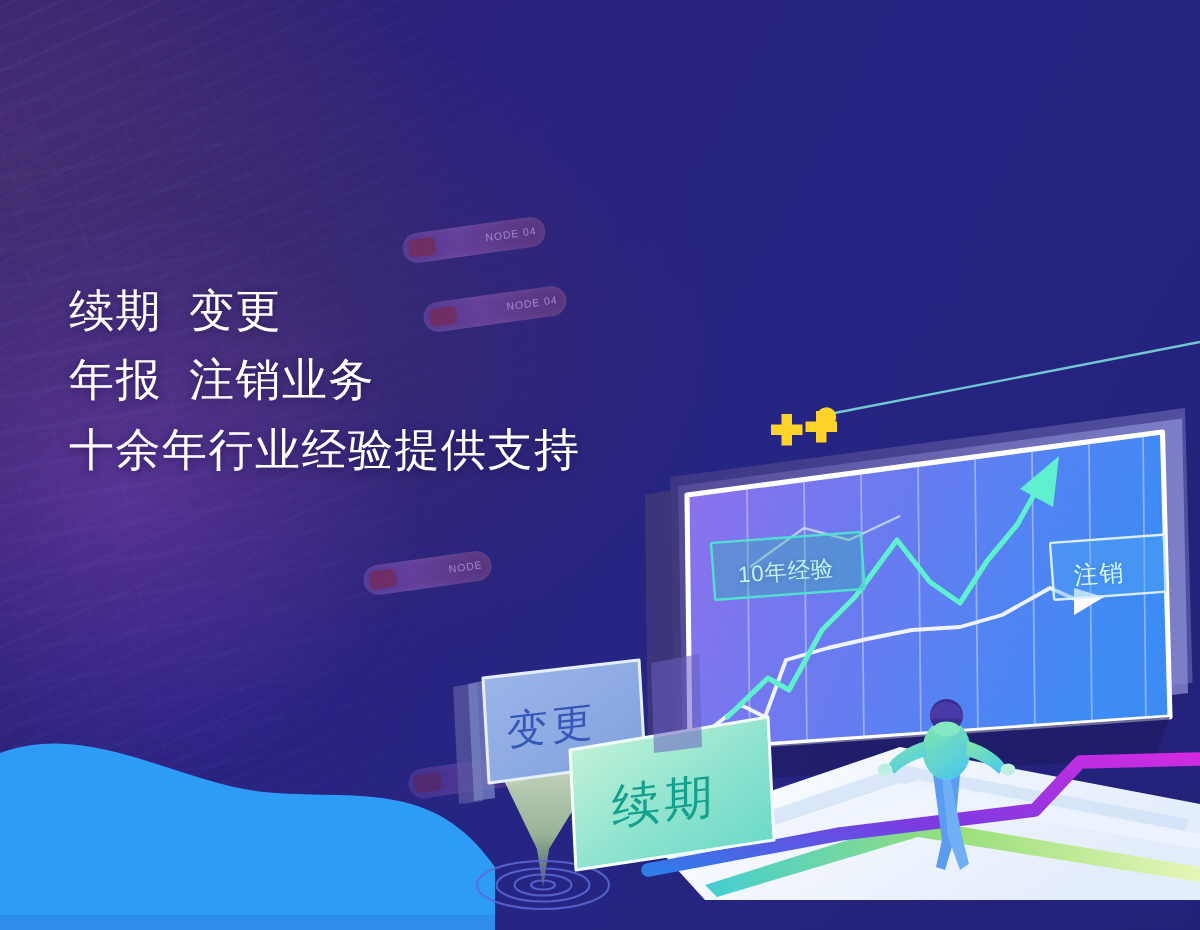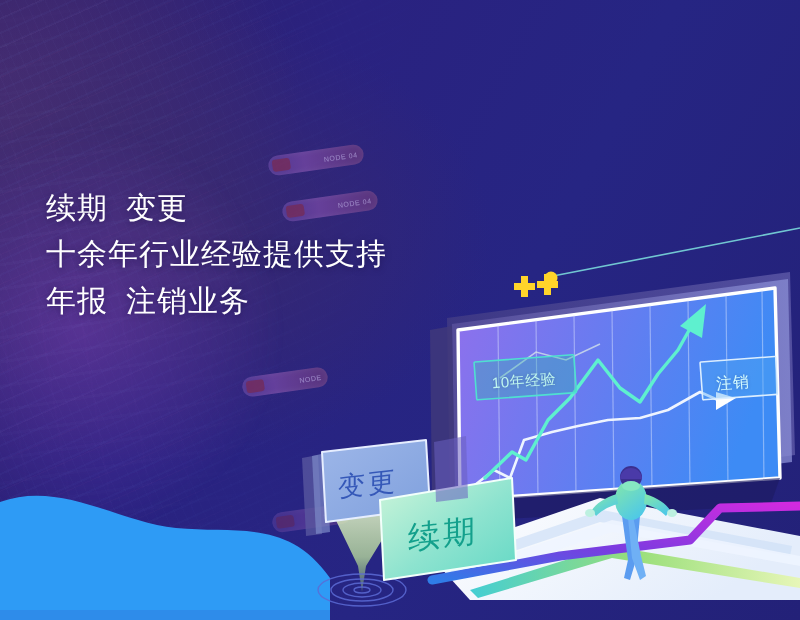--- a/index.html
+++ b/index.html
@@ -330,20 +330,20 @@
   <div class="card-label card-renew">续期</div>
   <div class="screen-tag tag-exp">10年经验</div>
   <div class="screen-tag tag-cancel">注销</div>
 
 
   <div class="sublines">
     <div class="subline">
       <span>续期</span><span class="gap"></span><span>变更</span>
     </div>
     <div class="subline">
+      <span>年报</span><span class="gap"></span><span>注销业务</span>
+    </div>
+    <div class="subline">
       <span>十余年行业经验提供支持</span>
     </div>
-    <div class="subline">
-      <span>年报</span><span class="gap"></span><span>注销业务</span>
-    </div>
   </div>
 
 </div>
 
 </body></html>

